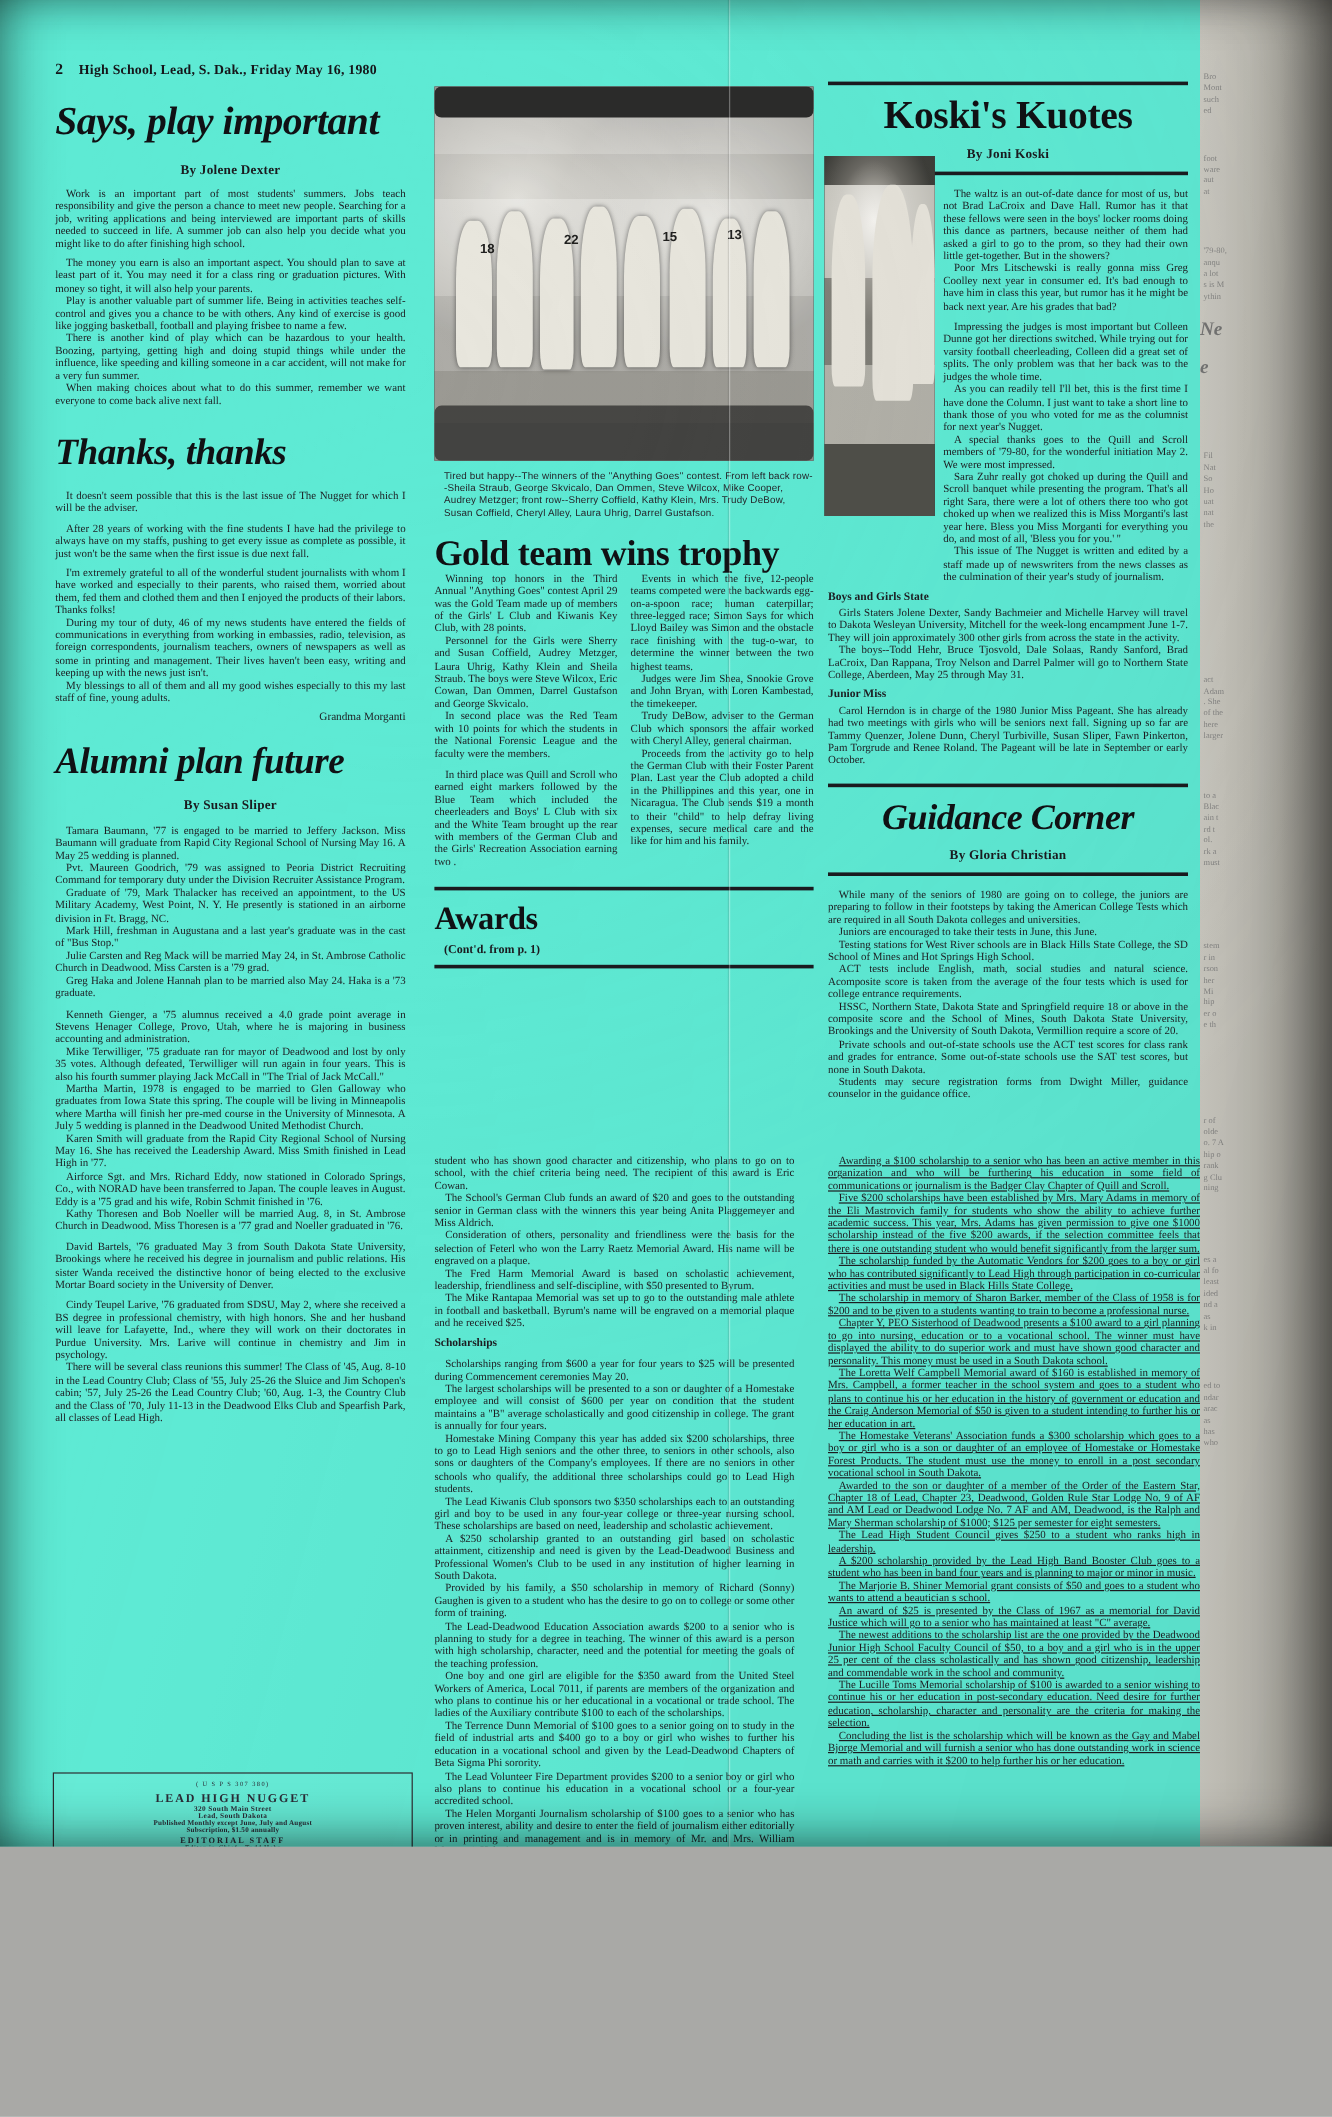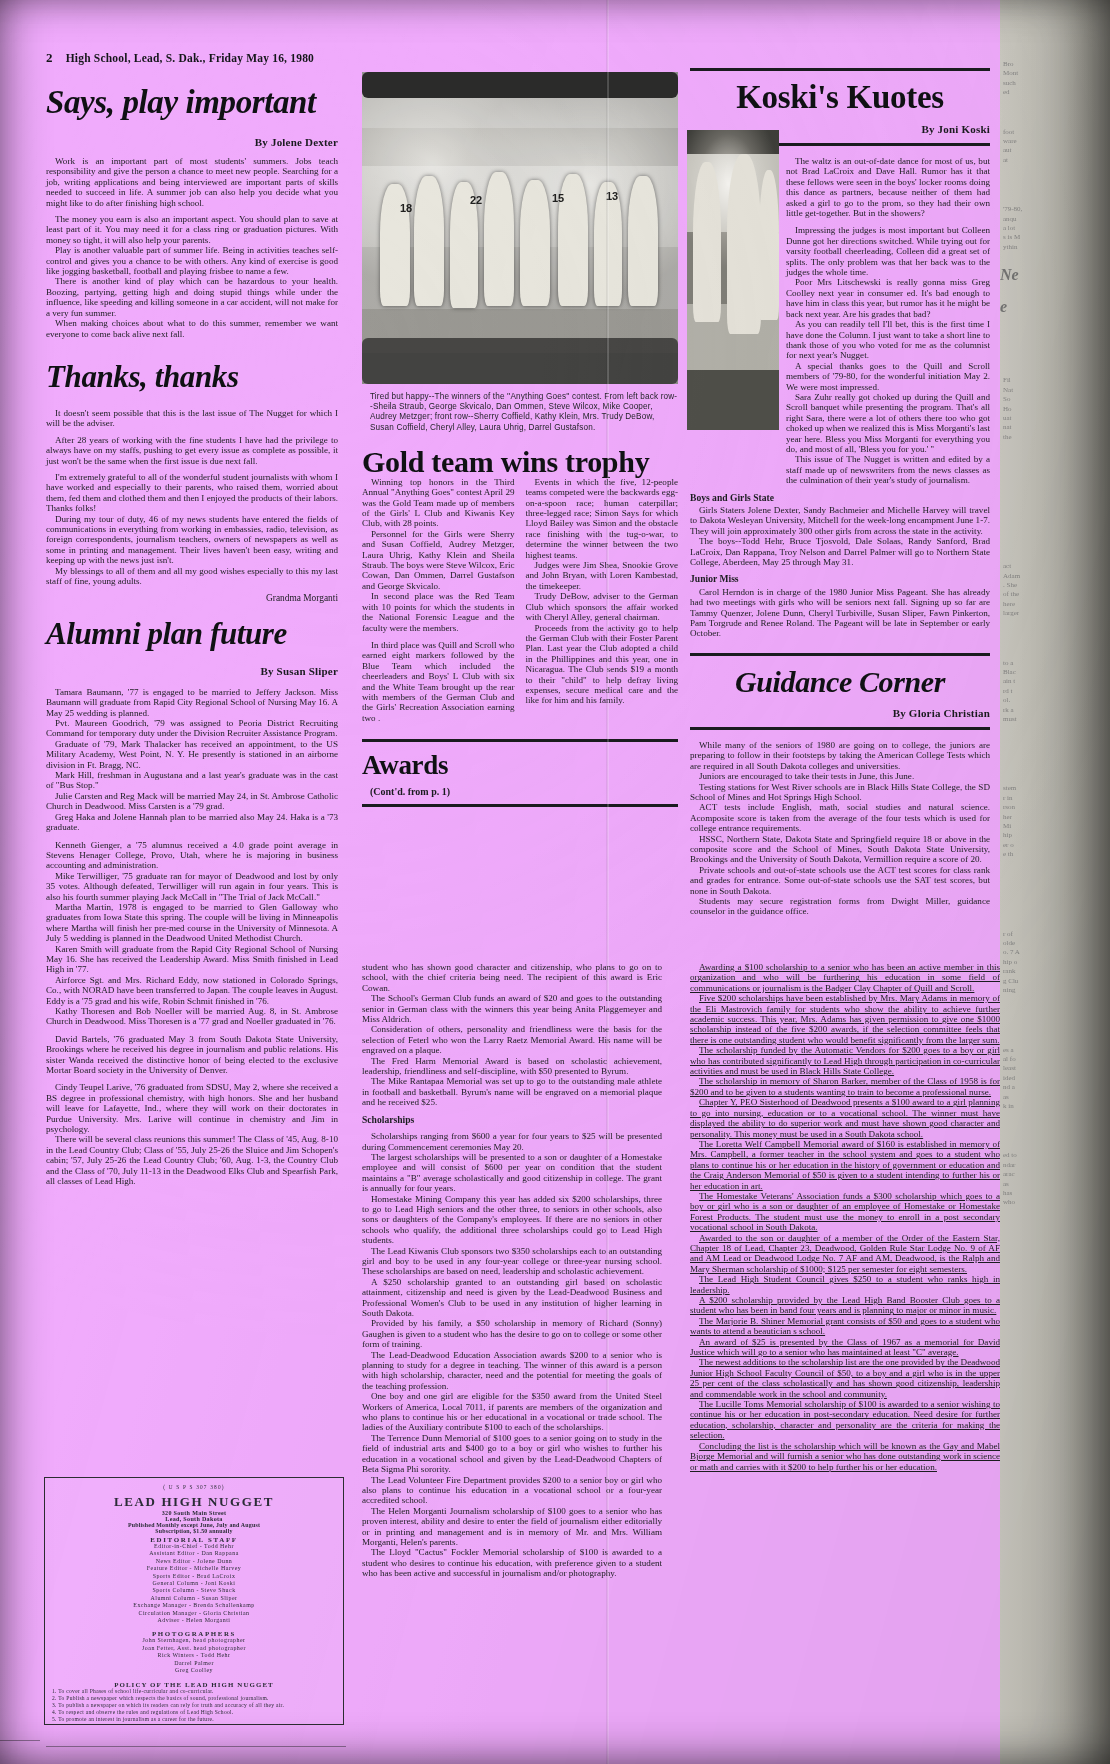--- a/index.html
+++ b/index.html
@@ -1,20 +1,20 @@
 <!DOCTYPE html>
 <html><head>
 <meta charset="utf-8">
 <style>
   html,body{margin:0;padding:0;background:#a9a9a6;}
   body{font-family:"Liberation Serif", serif;}
   .page{
     position:relative;
-    width:1110px;height:1764px;
-    background:#f0abfc;
+    width:1110px;height:1539px;
+    background:#5eead4;
     overflow:hidden;
   }
   
   .paper-tint{
     position:absolute;inset:0;
     background:
       linear-gradient(105deg, rgba(255,255,255,.30) 0%, rgba(255,255,255,.06) 28%, rgba(0,0,0,.03) 60%, rgba(0,0,0,.10) 100%),
       radial-gradient(120% 80% at 30% 20%, rgba(255,255,255,.35), rgba(0,0,0,0) 70%);
     pointer-events:none;
     mix-blend-mode:multiply;
@@ -45,21 +45,21 @@
   .hd-italic{
     font-family:"Liberation Serif", serif;
     font-style:italic;font-weight:bold;
     color:#101114;letter-spacing:-.4px;line-height:1;
   }
   .hd-roman{
     font-family:"Liberation Serif", serif;
     font-weight:bold;color:#101114;line-height:1;letter-spacing:-.3px;
   }
   .byline{
-    text-align:right;font-size:11px;font-weight:bold;color:#1a1b1f;
+    text-align:center;font-size:11px;font-weight:bold;color:#1a1b1f;
     letter-spacing:.2px;
   }
   .body{
     font-size:9.1px;line-height:10.4px;text-align:justify;color:#1c1d21;
     hyphens:auto;
   }
   .body p{margin:0 0 0 0;text-indent:9px;}
   .body p.noind{text-indent:0;}
   .sig{ text-align:right;font-size:9.4px;margin-top:7px;font-weight:normal;}
   .subhd{font-size:9.6px;font-weight:bold;margin:7px 0 2px 0;}
@@ -70,21 +70,21 @@
   
   .mast{
     position:absolute;left:44px;top:1477px;width:300px;height:248px;
     border:1px solid #2c2d31;
     background:rgba(255,255,255,.05);
     padding:6px 7px 5px 7px;
     box-sizing:border-box;
   }
   .mast .c{text-align:center;color:#2a2c36;}
   .mast .usps{font-size:5.3px;letter-spacing:1.2px;margin-bottom:4px;}
-  .mast .t1{font-size:13px;font-weight:bold;letter-spacing:1.6px;}
+  .mast .t1{font-size:10px;font-weight:bold;letter-spacing:1.6px;}
   .mast .t2{font-size:6.1px;font-weight:bold;letter-spacing:.3px;}
   .mast .t3{font-size:6.1px;font-weight:bold;letter-spacing:.3px;}
   .mast .t4{font-size:5.9px;font-weight:bold;letter-spacing:.2px;}
   .mast .t5{font-size:5.9px;font-weight:bold;letter-spacing:.2px;}
   .mast .shd{font-size:6.9px;font-weight:bold;letter-spacing:1.7px;margin-top:2px;}
   .mast .ln{font-size:5.9px;letter-spacing:.5px;line-height:7.4px;}
   .mast .phd{font-size:6.9px;font-weight:bold;letter-spacing:1.6px;margin-top:6px;}
   .mast .pol{font-size:6.9px;font-weight:bold;letter-spacing:1.1px;margin-top:6px;}
   .mast .pl{font-size:5.5px;line-height:7.2px;letter-spacing:.3px;text-align:left;color:#2a2c36;}
 
@@ -327,22 +327,22 @@
 
     <div class="kphoto">
       <div class="g"></div>
       <div class="f" style="left:6px;top:32px;width:28px;height:160px;"></div>
       <div class="f" style="left:40px;top:24px;width:34px;height:180px;"></div>
       <div class="f" style="left:72px;top:40px;width:20px;height:150px;"></div>
     </div>
 
     <div class="body" style="margin-top:10px;padding-left:96px;">
       <p>The waltz is an out-of-date  dance  for most of us, but not Brad LaCroix and Dave Hall. Rumor has it that these fellows were seen in the boys' locker rooms doing this dance as partners, because neither of them had asked a girl to go to the prom, so they had their own little get-together. But in the showers?</p>
+      <p>Poor Mrs Litschewski is really gonna miss Greg Coolley next year in consumer ed. It's bad enough to have him in class this year, but rumor has it he might be back next year. Are his grades that bad?</p>
       <p style="margin-top:7px;">Impressing the judges is most important but Colleen Dunne got her directions switched. While trying out  for varsity football cheerleading, Colleen did a great set of splits. The only problem was that her back was to the judges the whole time.</p>
-      <p>Poor Mrs Litschewski is really gonna miss Greg Coolley next year in consumer ed. It's bad enough to have him in class this year, but rumor has it he might be back next year. Are his grades that bad?</p>
       <p>As you can readily tell I'll bet,  this is the first time I have done the Column. I just want to take a short line to thank those of you who voted for me as the columnist for next year's Nugget.</p>
       <p>A special thanks goes to the Quill and Scroll members of '79-80, for the wonderful initiation May 2. We were most impressed.</p>
       <p>Sara Zuhr really got choked up during the Quill and Scroll banquet while presenting the program. That's all right Sara, there were a lot of others there too who got choked up when we realized this is Miss Morganti's last year here. Bless you Miss Morganti for everything you do, and most of all, 'Bless you for you.' ''</p>
       <p>This issue of The Nugget is written and edited by a staff made up of newswriters from the news classes as the culmination of their year's study of journalism.</p>
     </div>
 
     <div class="body" style="margin-top:6px;">
       <div class="subhd">Boys and Girls State</div>
       <p>Girls Staters Jolene Dexter, Sandy Bachmeier and Michelle Harvey will travel to Dakota Wesleyan University, Mitchell for the week-long encampment June 1-7. They will join approximately 300 other girls from across the state in the activity.</p>
       <p>The boys--Todd Hehr, Bruce Tjosvold, Dale Solaas, Randy Sanford, Brad LaCroix, Dan Rappana, Troy Nelson and Darrel Palmer will go to Northern State College, Aberdeen, May 25 through May 31.</p>

